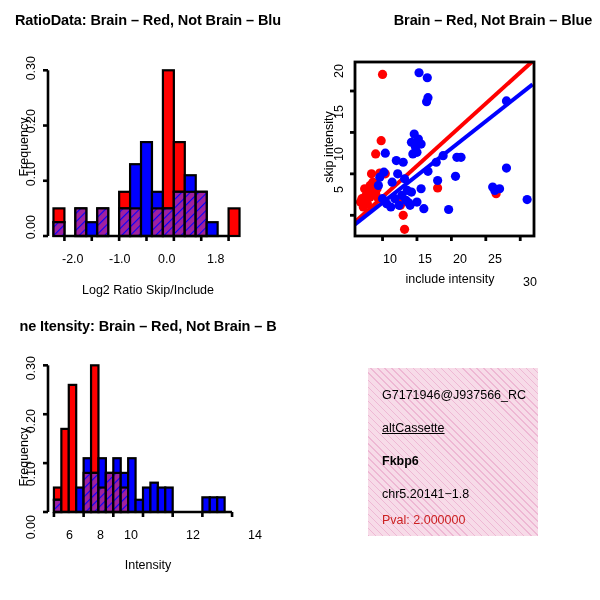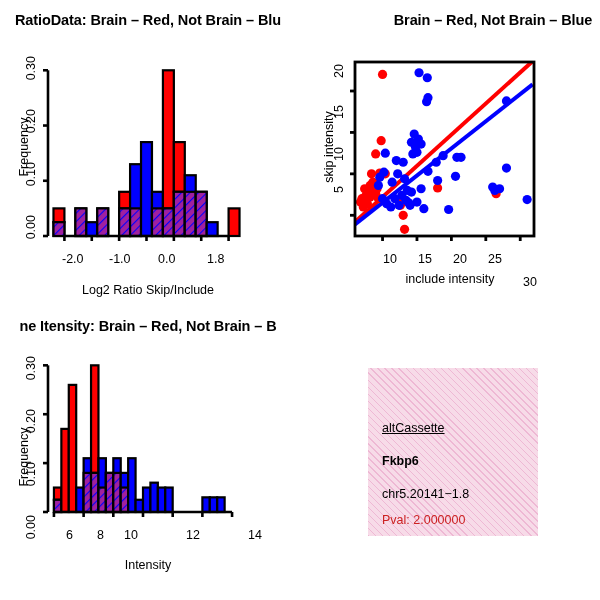--- a/index.html
+++ b/index.html
@@ -341,18 +341,19 @@
         <line x1="143" y1="212" x2="143" y2="217" stroke="#000000" stroke-width="2.6"></line>
         <line x1="172.6875" y1="212" x2="172.6875" y2="217" stroke="#000000" stroke-width="2.6"></line>
         <line x1="202.37500000000003" y1="212" x2="202.37500000000003" y2="217" stroke="#000000" stroke-width="2.6"></line>
         <line x1="232.06250000000003" y1="212" x2="232.06250000000003" y2="217" stroke="#000000" stroke-width="2.6"></line>
       </g>
   </svg>
 </div>
 
 <div class="panel" id="panel-info">
   <div class="info-box">
+    <div class="info-line" style="top:20px;">G7171946@J937566_RC</div>
     <div class="info-line" style="top:53px;text-decoration:underline;">altCassette</div>
     <div class="info-line" style="top:86px;font-weight:bold;">Fkbp6</div>
     <div class="info-line" style="top:119px;">chr5.20141−1.8</div>
     <div class="info-line pval" style="top:145px;">Pval: 2.000000</div>
   </div>
 </div>
 
 </body></html>

